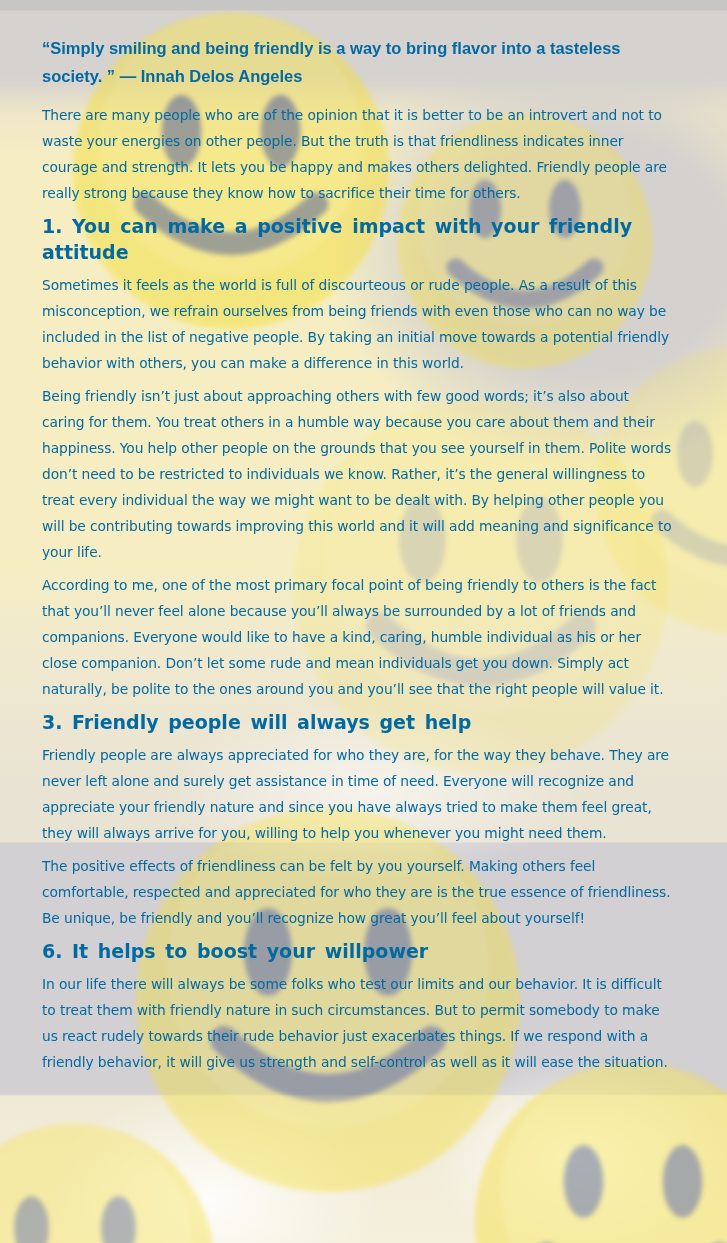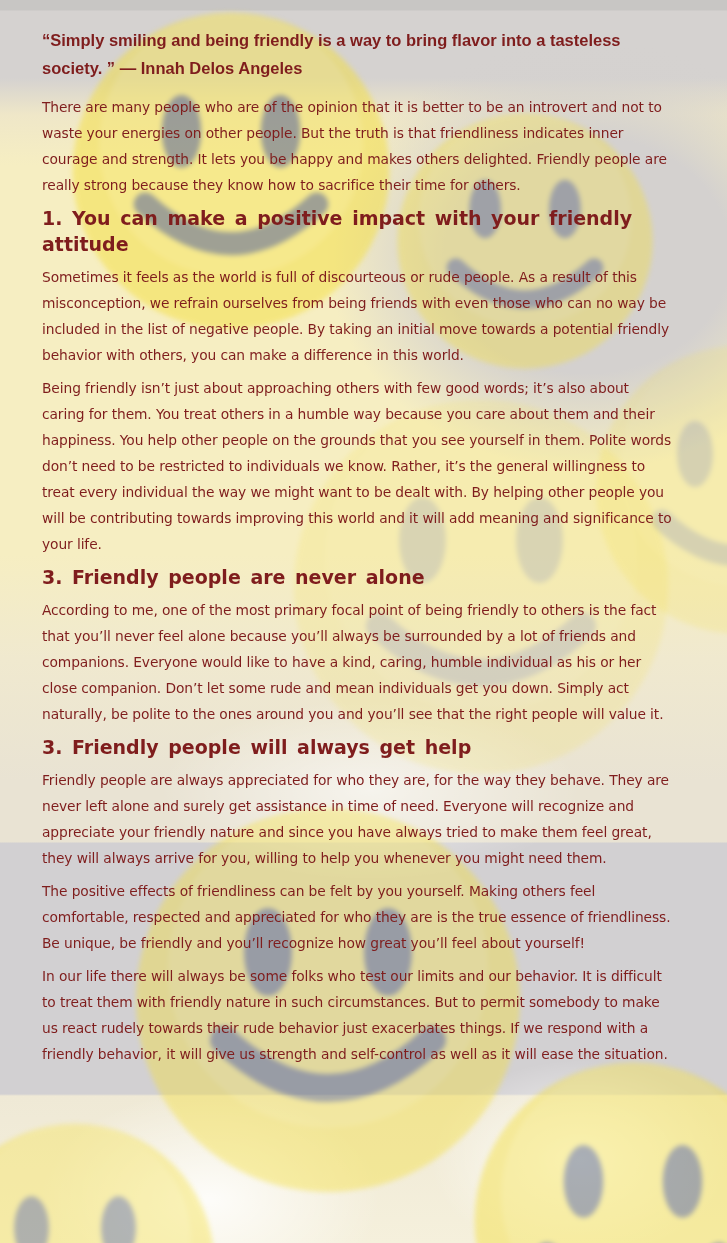--- a/index.html
+++ b/index.html
@@ -35,22 +35,22 @@
   .s1{left:66px;top:6px;width:330px;height:330px;opacity:.50;}
   .s2{left:392px;top:108px;width:266px;height:266px;opacity:.38;}
   .s3{left:286px;top:392px;width:390px;height:390px;opacity:.16;}
   .s4{left:128px;top:800px;width:400px;height:400px;opacity:.42;}
   .s5{left:468px;top:1056px;width:330px;height:330px;opacity:.46;}
   .s6{left:-70px;top:1118px;width:290px;height:290px;opacity:.40;}
   .s7{left:590px;top:340px;width:300px;height:300px;opacity:.18;}
   
   .content{
     position:absolute;inset:0;z-index:5;
-    padding:26px 42px 0 42px;box-sizing:border-box;
-    color:#7f1d1d;
+    padding:34px 42px 0 42px;box-sizing:border-box;
+    color:#0369a1;
   }
   .quote{
     font-family:"Liberation Sans",sans-serif;
     font-weight:bold;font-size:16.5px;line-height:28px;
     margin:0 0 12px 0;
   }
   .para{
     font-size:13.8px;line-height:26px;letter-spacing:-0.1px;
     margin:0 12px 7px 0;
   }
@@ -113,26 +113,26 @@
   <p class="quote">“Simply smiling and being friendly is a way to bring flavor into a tasteless society. ” — Innah Delos Angeles</p>
 
   <p class="para">There are many people who are of the opinion that it is better to be an introvert and not to waste your energies on other people. But the truth is that friendliness indicates inner courage and strength. It lets you be happy and makes others delighted. Friendly people are really strong because they know how to sacrifice their time for others.</p>
 
 
   <div class="sec-heading">1. You can make a positive impact with your friendly attitude</div>
   <p class="para">Sometimes it feels as the world is full of discourteous or rude people. As a result of this misconception, we refrain ourselves from being friends with even those who can no way be included in the list of negative people. By taking an initial move towards a potential friendly behavior with others, you can make a difference in this world.</p>
 
   <p class="para">Being friendly isn’t just about approaching others with few good words; it’s also about caring for them. You treat others in a humble way because you care about them and their happiness. You help other people on the grounds that you see yourself in them. Polite words don’t need to be restricted to individuals we know. Rather, it’s the general willingness to treat every individual the way we might want to be dealt with. By helping other people you will be contributing towards improving this world and it will add meaning and significance to your life.</p>
 
-  <div class="sec-heading">3. Friendly people are never alone</div>
   <p class="para">According to me, one of the most primary focal point of being friendly to others is the fact that you’ll never feel alone because you’ll always be surrounded by a lot of friends and companions. Everyone would like to have a kind, caring, humble individual as his or her close companion. Don’t let some rude and mean individuals get you down. Simply act naturally, be polite to the ones around you and you’ll see that the right people will value it.</p>
 
   <div class="sec-heading">3. Friendly people will always get help</div>
   <p class="para">Friendly people are always appreciated for who they are, for the way they behave. They are never left alone and surely get assistance in time of need. Everyone will recognize and appreciate your friendly nature and since you have always tried to make them feel great, they will always arrive for you, willing to help you whenever you might need them.</p>
 
   <p class="para">The positive effects of friendliness can be felt by you yourself. Making others feel comfortable, respected and appreciated for who they are is the true essence of friendliness. Be unique, be friendly and you’ll recognize how great you’ll feel about yourself!</p>
 
+  <div class="sec-heading">6. It helps to boost your willpower</div>
   <p class="para">In our life there will always be some folks who test our limits and our behavior. It is difficult to treat them with friendly nature in such circumstances. But to permit somebody to make us react rudely towards their rude behavior just exacerbates things. If we respond with a friendly behavior, it will give us strength and self-control as well as it will ease the situation.</p>
 
 
 </div>
 
 <div class="author">Nidhi Sharma</div>
 
 </body></html>

